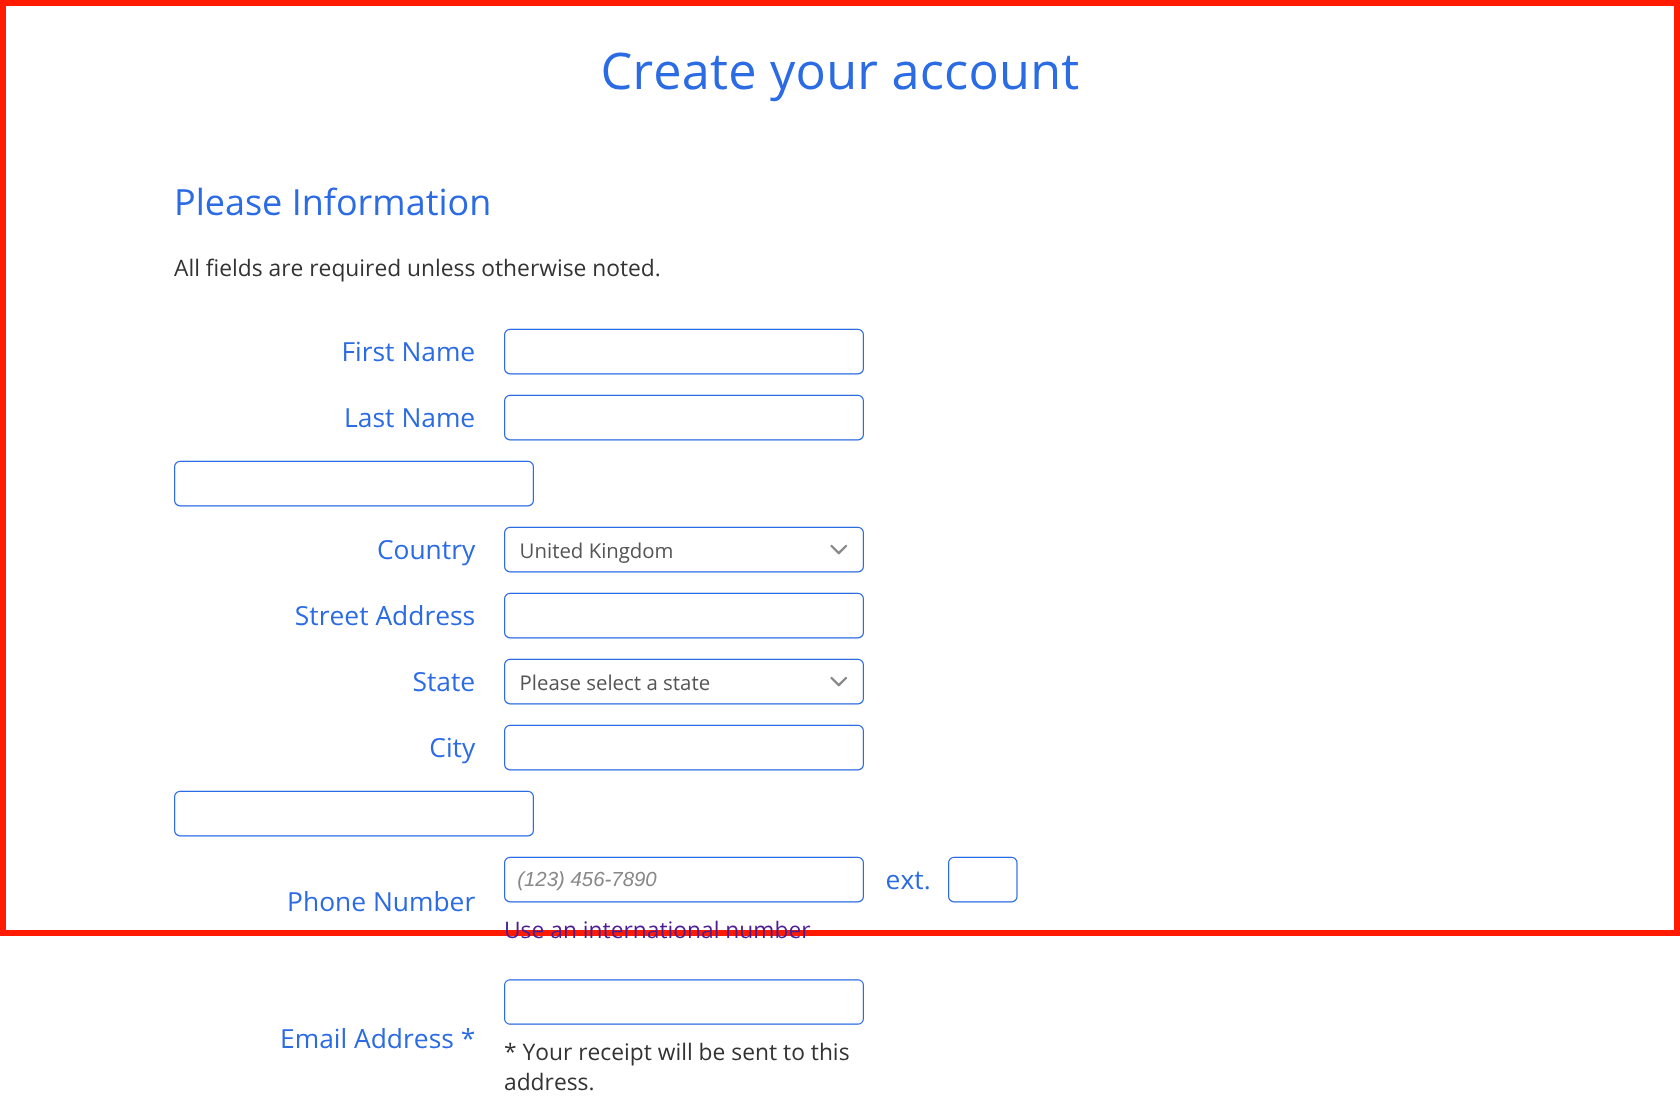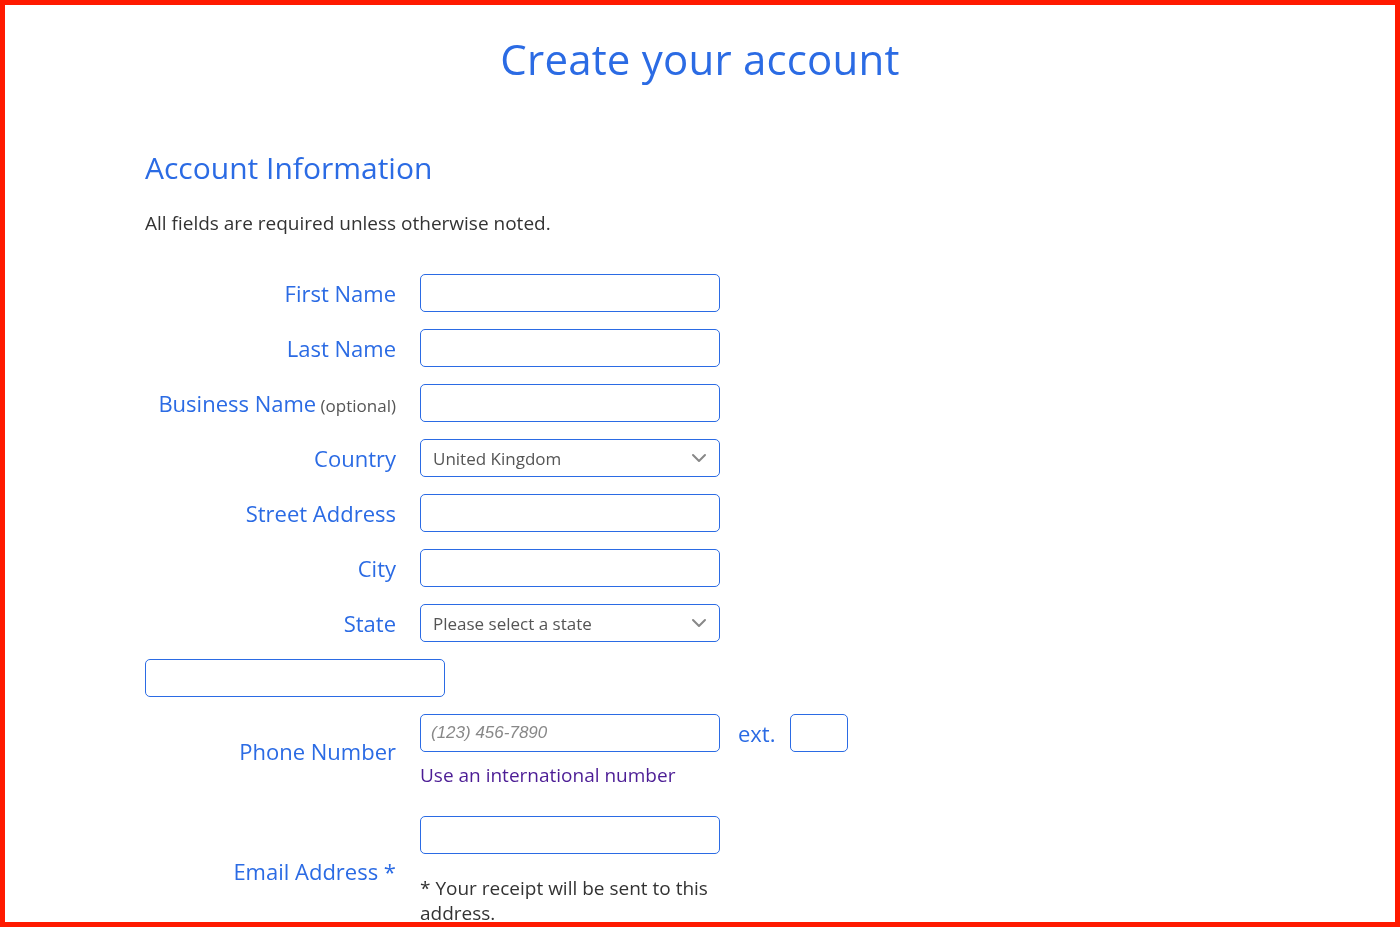--- a/index.html
+++ b/index.html
@@ -10,21 +10,21 @@
     body {
       font-family: -apple-system, BlinkMacSystemFont, "Segoe UI", "Open Sans", Helvetica, Arial, sans-serif;
       background: #ffffff;
       width: 1400px;
       height: 927px;
       position: relative;
     }
     .outer-frame {
       border: 5px solid #ff1a00;
       width: 1400px;
-      height: 927px;
+      height: 780px;
       padding: 0;
     }
     .content {
       padding: 25px 140px 0 140px;
     }
     .page-title {
       text-align: center;
       color: #2b6be4;
       font-size: 42px;
       font-weight: 400;
@@ -122,56 +122,53 @@
     .helper-link {
       color: #4c1d95;
       font-size: 19px;
       margin-top: 10px;
       cursor: pointer;
       text-decoration: none;
     }
     .helper-text {
       color: #333333;
       font-size: 19px;
-      margin-top: 22px;
+      margin-top: 10px;
       max-width: 300px;
       line-height: 1.3;
     }
     .phone-group { margin-bottom: 28px; }
   </style>
 </head>
 <body>
 
 <div class="outer-frame">
   <div class="content">
 
     <h1 class="page-title">Create your account</h1>
 
-    <h2 class="section-title">Account Information</h2>
+    <h2 class="section-title">Please Information</h2>
 
     <p class="required-note">All fields are required unless otherwise noted.</p>
 
     <div class="form-row">
       <label class="form-label">First Name</label>
       <div class="input-area">
         <input type="text" class="text-input" style="">
       </div>
     </div>
 
     <div class="form-row">
       <label class="form-label">Last Name</label>
       <div class="input-area">
         <input type="text" class="text-input" style="">
       </div>
     </div>
 
     <div class="form-row">
-      <label class="form-label">
-        <span>Business Name</span><span class="optional"> (optional)</span>
-      </label>
       <div class="input-area">
         <input type="text" class="text-input" style="">
       </div>
     </div>
 
     <div class="form-row">
       <label class="form-label">Country</label>
       <div class="input-area">
         <div class="select-wrap">
           <span>United Kingdom</span>
@@ -185,41 +182,41 @@
     </div>
 
     <div class="form-row">
       <label class="form-label">Street Address</label>
       <div class="input-area">
         <input type="text" class="text-input" style="">
       </div>
     </div>
 
     <div class="form-row">
-      <label class="form-label">City</label>
-      <div class="input-area">
-        <input type="text" class="text-input" style="">
-      </div>
-    </div>
-
-    <div class="form-row">
       <label class="form-label">State</label>
       <div class="input-area">
         <div class="select-wrap">
           <span>Please select a state</span>
           <span class="chevron">
             <svg viewBox="0 0 16 16">
                 <path d="M2 5 L8 11 L14 5" stroke="#888888" stroke-width="2" fill="none" stroke-linecap="round" stroke-linejoin="round"></path>
               </svg>
           </span>
         </div>
       </div>
     </div>
 
     <div class="form-row">
+      <label class="form-label">City</label>
+      <div class="input-area">
+        <input type="text" class="text-input" style="">
+      </div>
+    </div>
+
+    <div class="form-row">
       <div class="input-area">
         <input type="text" class="text-input" style="">
       </div>
     </div>
 
     <div class="form-row phone-group">
       <label class="form-label">Phone Number</label>
       <div class="input-area">
         <div class="input-row">
           <input type="text" class="text-input" placeholder="(123) 456-7890" style="">

